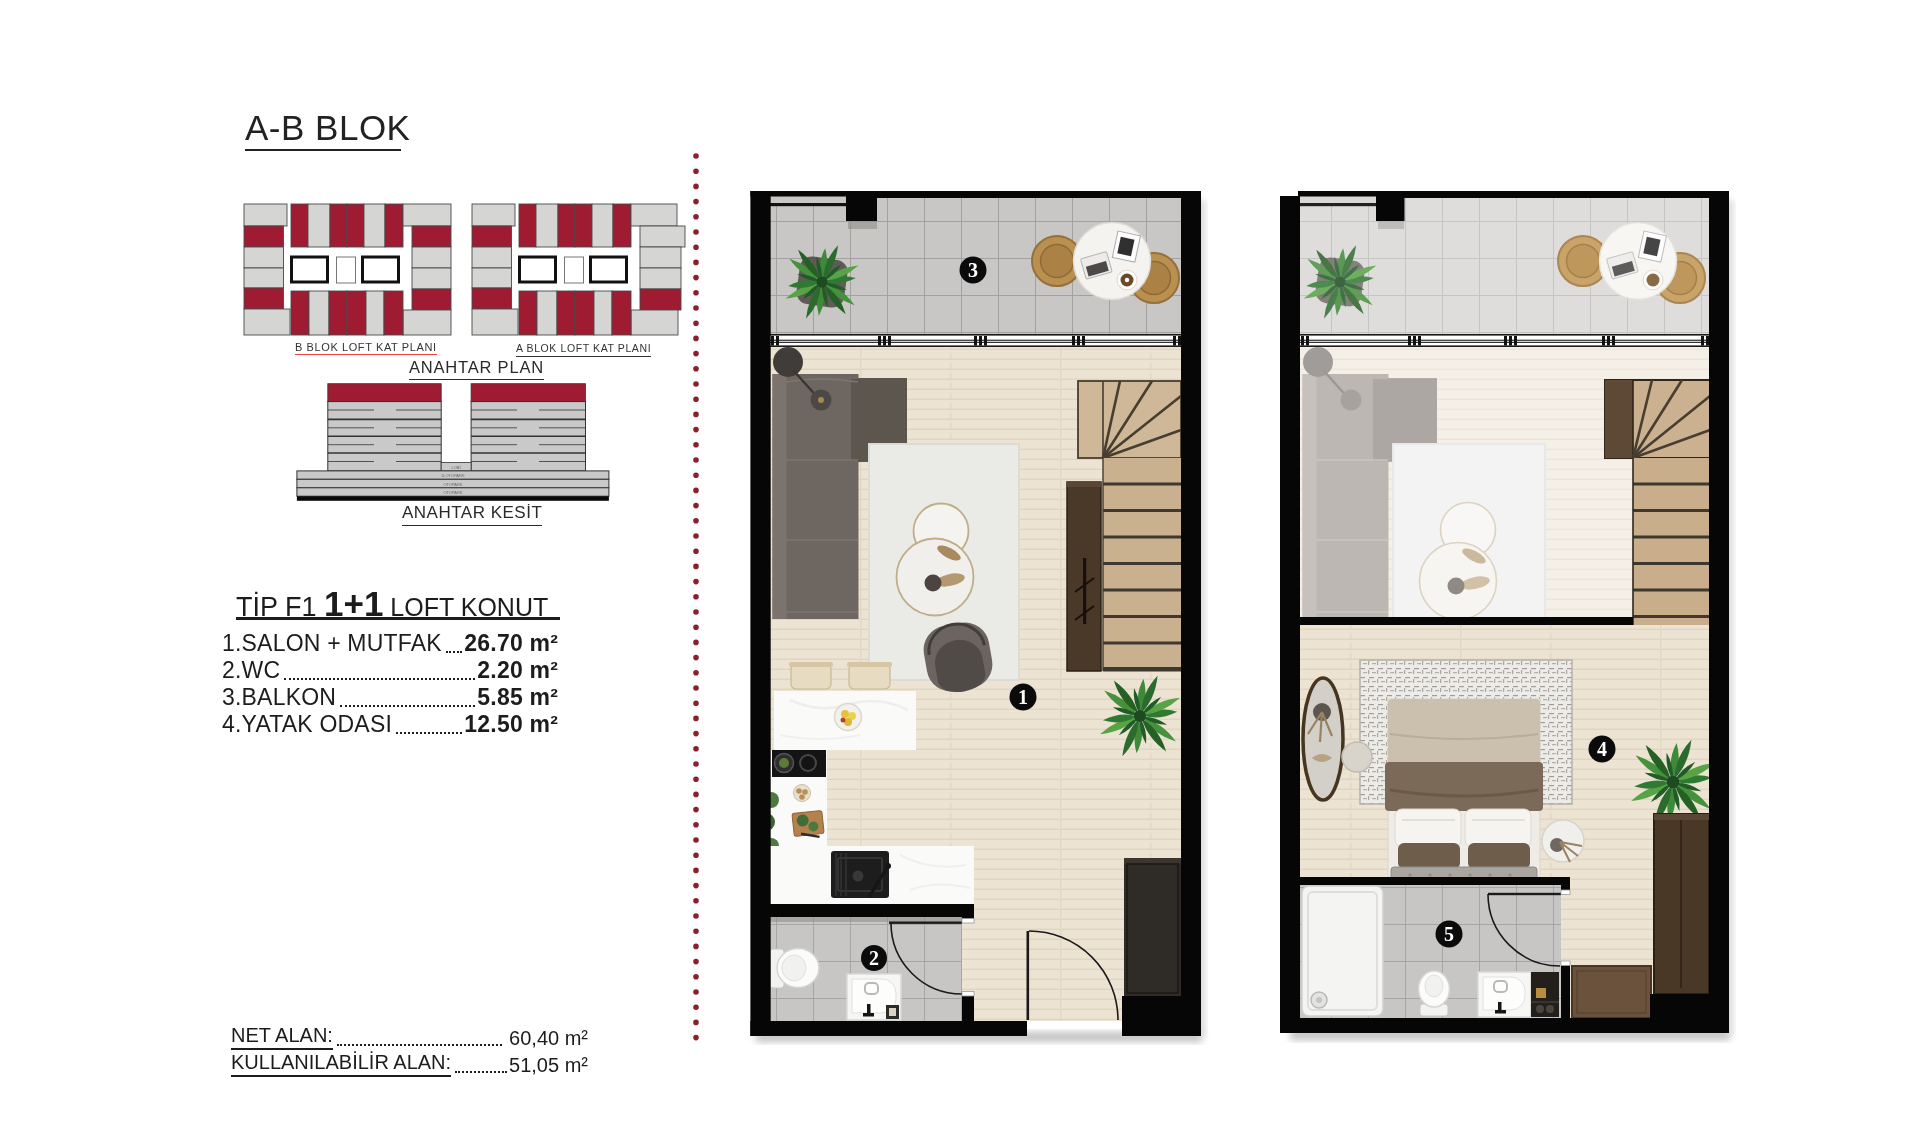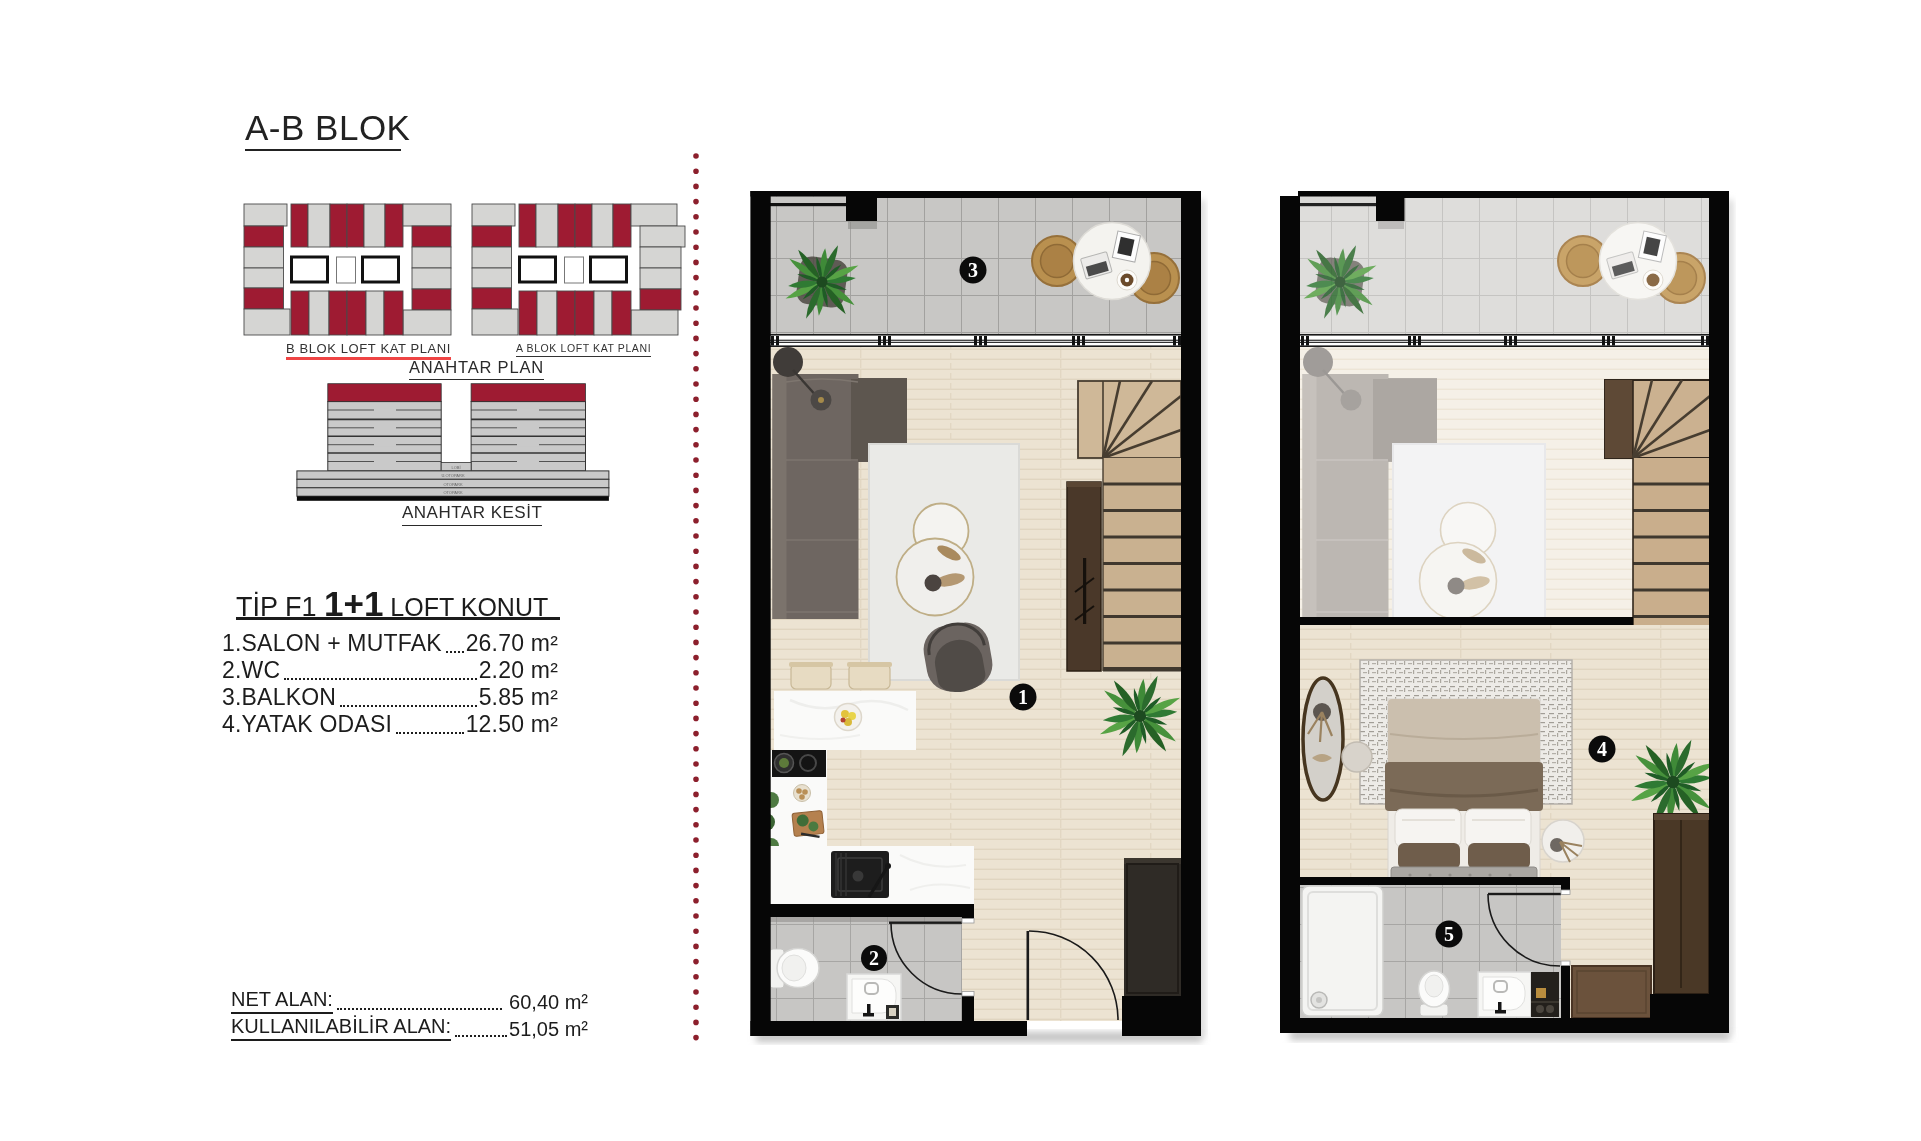--- a/index.html
+++ b/index.html
@@ -1,21 +1,21 @@
 <!DOCTYPE html>
 <html><head>
 <meta charset="utf-8">
 <style>
   html,body{margin:0;padding:0;background:#fff;}
   body{width:1921px;height:1141px;position:relative;overflow:hidden;
        font-family:"Liberation Sans", sans-serif;color:#1c1c1c;}
   .abs{position:absolute;}
   .row{display:flex;align-items:flex-end;}
   .lead{flex:1;border-bottom:2.6px dotted #1e1e1e;margin:0 2px 4px 4px;}
-  .val{font-weight:normal;white-space:nowrap;}
+  .val{font-weight:bold;white-space:nowrap;}
 </style>
 </head>
 <body>
 
 <div class="abs" style="left:245px;top:108px;font-size:35px;letter-spacing:0.5px;color:#222;">A-B&nbsp;BLOK</div>
 
 <div class="abs" style="left:245px;top:149px;width:156px;height:2px;background:#222;"></div>
 
 <svg class="abs" style="left:243px;top:203px;" width="209" height="133" viewBox="0 0 209 133">
   <g stroke="#4a4a4a" stroke-width="0.9">
@@ -151,21 +151,21 @@
 
   <rect x="0.9" y="97.3" width="312" height="8.5" fill="#c9c9c9" stroke="#333" stroke-width="1"></rect>
   <text x="157" y="103.7" font-size="4" fill="#666" text-anchor="middle">OTOPARK</text>
 
   <rect x="0.9" y="105.8" width="312" height="8.4" fill="#c9c9c9" stroke="#333" stroke-width="1"></rect>
   <text x="157" y="112.2" font-size="4" fill="#666" text-anchor="middle">OTOPARK</text>
 
   <rect x="0.9" y="114.2" width="312" height="4.6" fill="#0a0a0a"></rect>
 </svg>
 
-<div class="abs" style="left:286px;top:341px;font-size:13px;letter-spacing:0.6px;color:#333;border-bottom:3px solid #ef4444;padding-bottom:1px;">B BLOK LOFT KAT PLANI</div>
+<div class="abs" style="left:295px;top:341px;font-size:11px;letter-spacing:0.6px;color:#333;border-bottom:1px solid #ef4444;padding-bottom:1px;">B BLOK LOFT KAT PLANI</div>
 <div class="abs" style="left:516px;top:342px;font-size:10.5px;letter-spacing:0.6px;color:#333;border-bottom:1px solid #333;padding-bottom:2px;">A BLOK LOFT KAT PLANI</div>
 
 <div class="abs" style="left:409px;top:358px;font-size:16.5px;letter-spacing:0.8px;color:#2a2a2a;border-bottom:1.5px solid #2a2a2a;padding-bottom:2px;">ANAHTAR PLAN</div>
 
 <div class="abs" style="left:402px;top:503px;font-size:17px;letter-spacing:0.5px;color:#2a2a2a;border-bottom:1.5px solid #2a2a2a;padding-bottom:2px;">ANAHTAR KESİT</div>
 
 <div class="abs" style="left:236px;top:584px;white-space:nowrap;">
   <span style="font-size:27px;">TİP F1 </span><span style="font-size:35px;font-weight:bold;">1+1</span><span style="font-size:25px;"> LOFT KONUT</span>
 </div>
 
@@ -188,21 +188,21 @@
       <span class="val">5.85 m²</span>
     </div>
   <div class="row" style="height:27px;">
       <span>4.YATAK ODASI</span>
       <span class="lead"></span>
       <span class="val">12.50 m²</span>
     </div>
 </div>
 
 <div class="abs" style="left:231px;top:988px;width:357px;font-size:20px;">
-  <div class="row" style="height:26px;">
+  <div class="row" style="height:26px;margin-top:36px;">
       <span style="border-bottom:2px solid #1c1c1c;padding-bottom:1px;">NET ALAN:</span>
       <span class="lead" style="border-bottom-width:2.2px;"></span>
       <span style="white-space:nowrap;">&nbsp;60,40 m²</span>
     </div>
   <div class="row" style="height:27px;">
       <span style="border-bottom:2px solid #1c1c1c;padding-bottom:1px;margin-top:16px;">KULLANILABİLİR ALAN:</span>
       <span class="lead" style="border-bottom-width:2.2px;"></span>
       <span style="white-space:nowrap;">51,05 m²</span>
     </div>
 </div>

